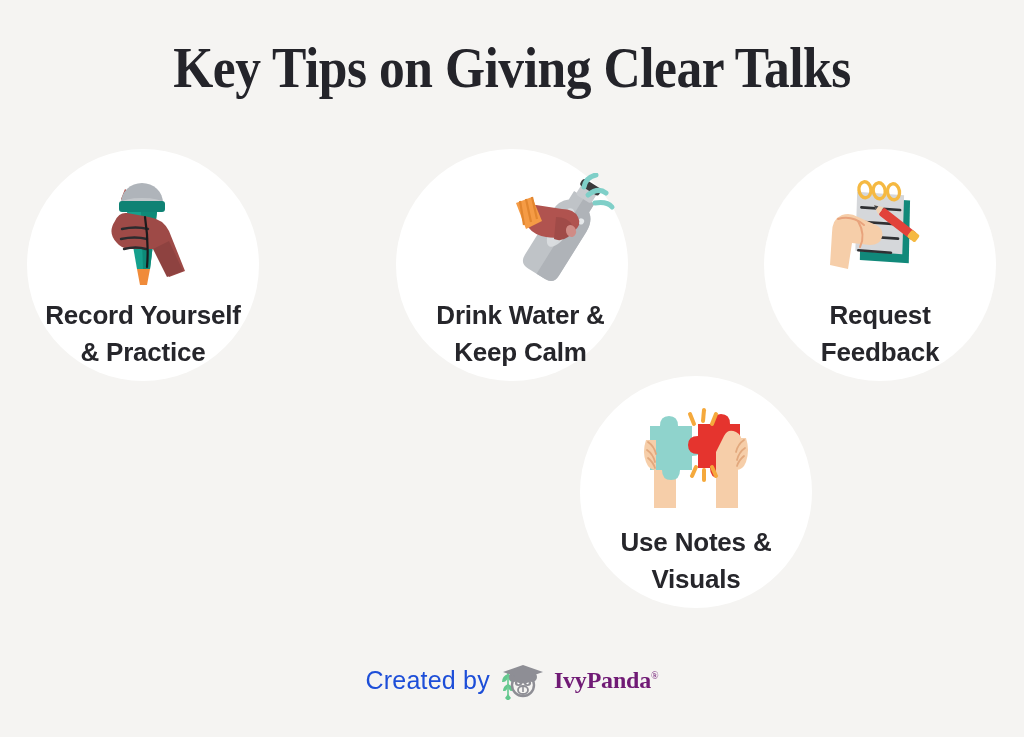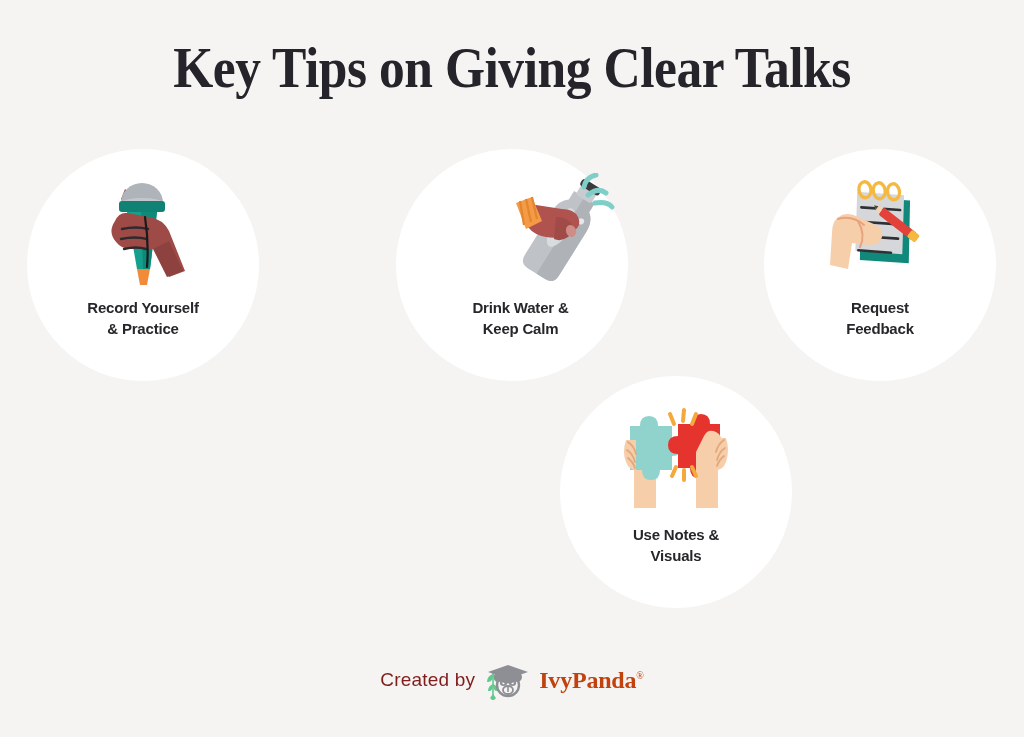--- a/index.html
+++ b/index.html
@@ -51,62 +51,62 @@
     width: 132px;
     height: 118px;
     margin-top: 24px;
     display: block;
   }
   .tip-label {
     margin-top: 6px;
     text-align: center;
     font-family: "Liberation Sans", sans-serif;
     font-weight: bold;
-    font-size: 15px;
+    font-size: 26px;
     color: #26262B;
     line-height: 1.42;
     letter-spacing: -0.2px;
     white-space: pre-line;
     width: 215px;
   }
 
   
   #tip-0 { left: 27px;  top: 149px; }
   #tip-1 { left: 396px; top: 149px; align-items: flex-end; }
   #tip-2 { left: 764px; top: 149px; align-items: center; }
   #tip-3 { left: 212px; top: 376px; }
-  #tip-4 { left: 560px; top: 376px; }
+  #tip-4 { left: 580px; top: 376px; }
 
   
   .footer {
     position: absolute;
     left: 0;
     top: 660px;
     width: 1024px;
     display: flex;
     align-items: center;
     justify-content: center;
     gap: 9px;
   }
   .footer-text {
     font-family: "Liberation Sans", sans-serif;
-    font-size: 19px;
-    color: #7f1d1d;
+    font-size: 25px;
+    color: #1d4ed8;
     letter-spacing: 0.2px;
   }
   .footer-logo {
     width: 46px;
     height: 40px;
     display: block;
   }
   .brand {
     font-family: "Liberation Serif", serif;
     font-weight: bold;
     font-size: 24px;
-    color: #c2410c;
+    color: #701a75;
     letter-spacing: -0.2px;
     position: relative;
   }
   .brand sup {
     font-size: 10px;
     vertical-align: super;
     font-weight: normal;
   }
 </style>
 </head>

